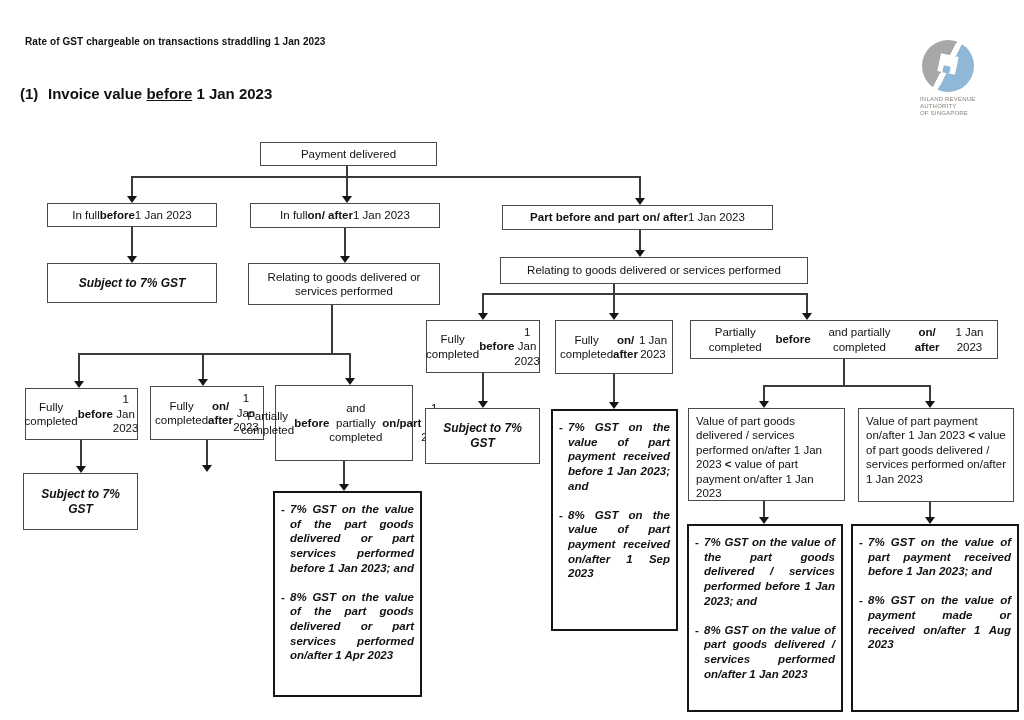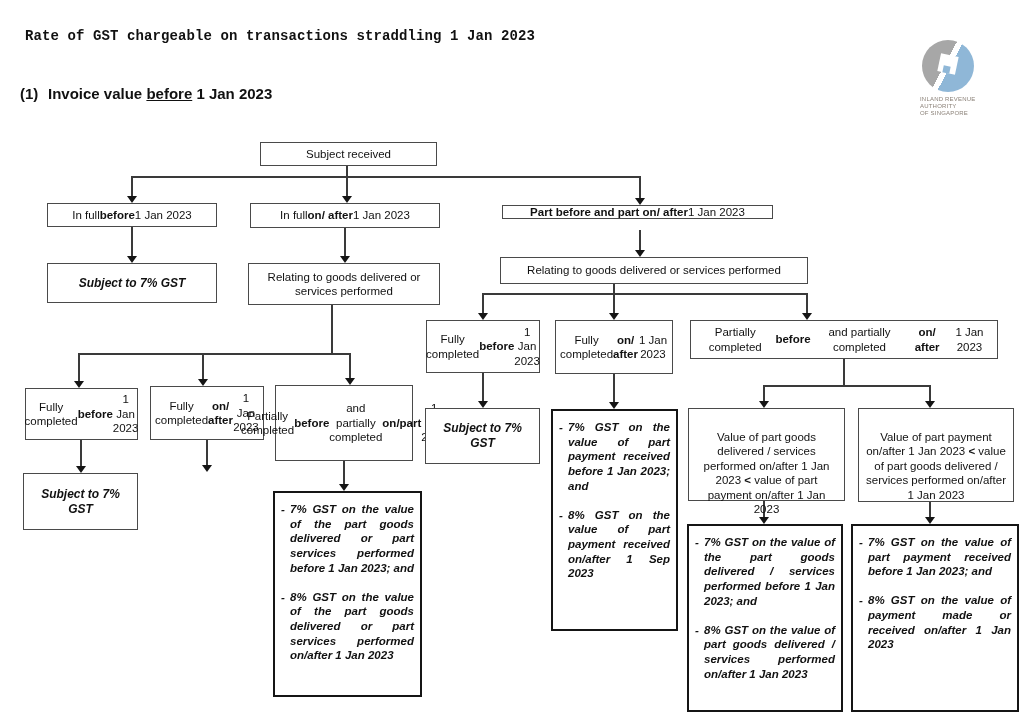--- a/index.html
+++ b/index.html
@@ -1,36 +1,36 @@
 <!DOCTYPE html>
 <html><head>
 <meta charset="utf-8">
 <style>
   html,body{margin:0;padding:0;background:#fff;}
   #page{position:relative;width:1024px;height:720px;background:#ffffff;overflow:hidden;
         font-family:"Liberation Sans",sans-serif;color:#111;}
-  .title{position:absolute;left:25px;top:28px;font-size:14px;font-weight:700;letter-spacing:.1px;font-family:Liberation Mono, monospace;}
+  .title{position:absolute;left:25px;top:36px;font-size:10px;font-weight:700;letter-spacing:.1px;}
   .subtitle{position:absolute;left:20px;top:85px;font-size:15px;font-weight:700;display:flex;}
   .subtitle .num{width:28px;}
   
   .logo{position:absolute;left:920px;top:40px;width:90px;}
   .logo-circle{position:relative;width:52px;height:52px;border-radius:50%;margin-left:2px;
       background:linear-gradient(118deg,#a7a7a7 0 45%,#ffffff 45% 53%,#8fb7d7 53% 100%);}
   .logo-square{position:absolute;left:17px;top:15px;width:18px;height:18px;background:#fff;transform:rotate(12deg);}
   .logo-notch{position:absolute;left:21px;top:26px;width:7px;height:7px;background:#8fb7d7;transform:rotate(12deg);}
   .logo-text{margin-top:4px;font-size:6px;line-height:7px;color:#8b8178;letter-spacing:.2px;}
   
   .node{position:absolute;box-sizing:border-box;background:#fff;border:1.5px solid #4a4a4a;
         display:flex;align-items:center;justify-content:center;text-align:center;
         font-size:11.5px;line-height:1.25;padding:2px 4px;z-index:2;}
   .node .b,.b{font-weight:700;}
   .node .i,.i{font-style:italic;}
   .u{text-decoration:underline;}
   .subject{font-weight:700;font-style:italic;font-size:12px;}
-  .la{justify-content:flex-start;align-items:flex-start;text-align:center;padding:21px 7px;display:block;}
+  .la{justify-content:flex-start;align-items:flex-start;text-align:left;padding:5px 7px;display:block;}
   .list{display:block;text-align:left;border:2px solid #151515;padding:9px 6px 6px 6px;
         font-weight:700;font-style:italic;line-height:1.28;}
   .bullet-item{display:flex;margin-bottom:14px;}
   .bullet-item .dash{flex:none;width:9px;}
   .bullet-item .btxt{flex:1;text-align:justify;}
   
   .vline{position:absolute;width:1.5px;background:#3a3a3a;z-index:1;}
   .hline{position:absolute;height:1.5px;background:#3a3a3a;z-index:1;}
   .arrow{position:absolute;width:0;height:0;border-left:5px solid transparent;
          border-right:5px solid transparent;border-top:7px solid #151515;z-index:1;}
@@ -52,34 +52,34 @@
       <div class="logo-notch"></div>
     </div>
     <div class="logo-text">
       <div>INLAND REVENUE</div>
       <div>AUTHORITY</div>
       <div>OF SINGAPORE</div>
     </div>
   </div>
 
   <div class="node" style="left:260px;top:142px;width:177px;height:24px">
-      <span>Subject received</span>
+      <span>Payment delivered</span>
     </div>
 
   <div class="node" style="left:47px;top:203px;width:170px;height:24px">
       <span>In full </span>
       <span class="b">before</span>
       <span> 1 Jan 2023</span>
     </div>
   <div class="node" style="left:250px;top:203px;width:190px;height:25px">
       <span>In full </span>
       <span class="b">on/ after</span>
       <span> 1 Jan 2023</span>
     </div>
-  <div class="node" style="left:502px;top:205px;width:271px;height:14px">
+  <div class="node" style="left:502px;top:205px;width:271px;height:25px">
       <span class="b">Part before and part on/ after</span>
       <span> 1 Jan 2023</span>
     </div>
 
   <div class="node subject" style="left:47px;top:263px;width:170px;height:40px">
       <span class="b i">Subject to 7% GST</span>
     </div>
   <div class="node" style="left:248px;top:263px;width:192px;height:42px">
       <span>Relating to goods delivered or services performed</span>
     </div>
@@ -108,21 +108,21 @@
   <div class="node subject" style="left:23px;top:473px;width:115px;height:57px">
       <span class="b i">Subject to 7% GST</span>
     </div>
   <div class="node list" style="left:273px;top:491px;width:149px;height:206px">
       <div class="bullet-item">
         <span class="dash">-</span>
         <span class="btxt">7% GST on the value of the part goods delivered or part services performed before 1 Jan 2023; and</span>
       </div>
       <div class="bullet-item">
         <span class="dash">-</span>
-        <span class="btxt">8% GST on the value of the part goods delivered or part services performed on/after 1 Jan 2023</span>
+        <span class="btxt">8% GST on the value of the part goods delivered or part services performed on/after 1 Apr 2023</span>
       </div>
     </div>
 
   <div class="node" style="left:426px;top:320px;width:114px;height:53px">
       <span>Fully completed </span>
       <span class="b">before</span>
       <span> 1 Jan 2023</span>
     </div>
   <div class="node" style="left:555px;top:320px;width:118px;height:54px">
       <span>Fully completed </span>
@@ -164,21 +164,21 @@
         <span class="btxt">8% GST on the value of part goods delivered / services performed on/after 1 Jan 2023</span>
       </div>
     </div>
   <div class="node list" style="left:851px;top:524px;width:168px;height:188px">
       <div class="bullet-item">
         <span class="dash">-</span>
         <span class="btxt">7% GST on the value of part payment received before 1 Jan 2023; and</span>
       </div>
       <div class="bullet-item">
         <span class="dash">-</span>
-        <span class="btxt">8% GST on the value of payment made or received on/after 1 Jan 2023</span>
+        <span class="btxt">8% GST on the value of payment made or received on/after 1 Aug 2023</span>
       </div>
     </div>
 
   <div class="vline" style="left:346px;top:166px;height:30px"></div>
   <div class="arrow" style="left:342px;top:196px"></div>
   <div class="hline" style="left:132px;top:176px;width:508px"></div>
   <div class="vline" style="left:131px;top:176px;height:20px"></div>
   <div class="arrow" style="left:127px;top:196px"></div>
   <div class="vline" style="left:639px;top:176px;height:22px"></div>
   <div class="arrow" style="left:635px;top:198px"></div>

